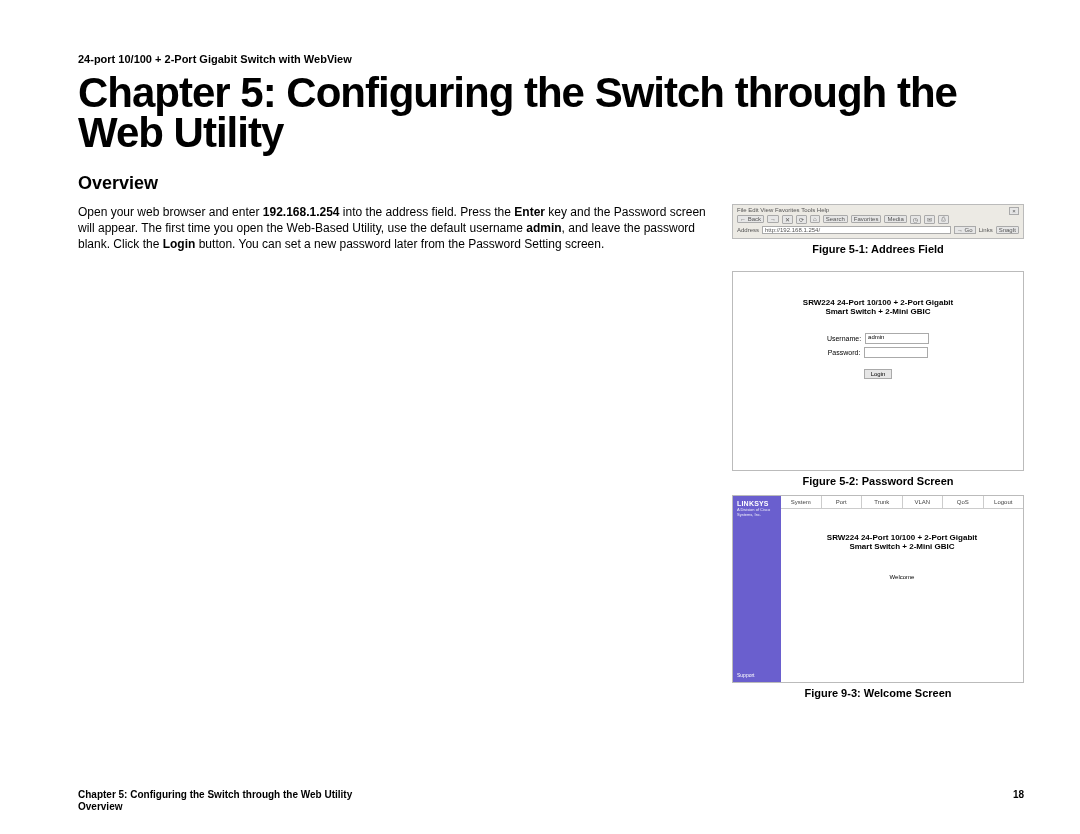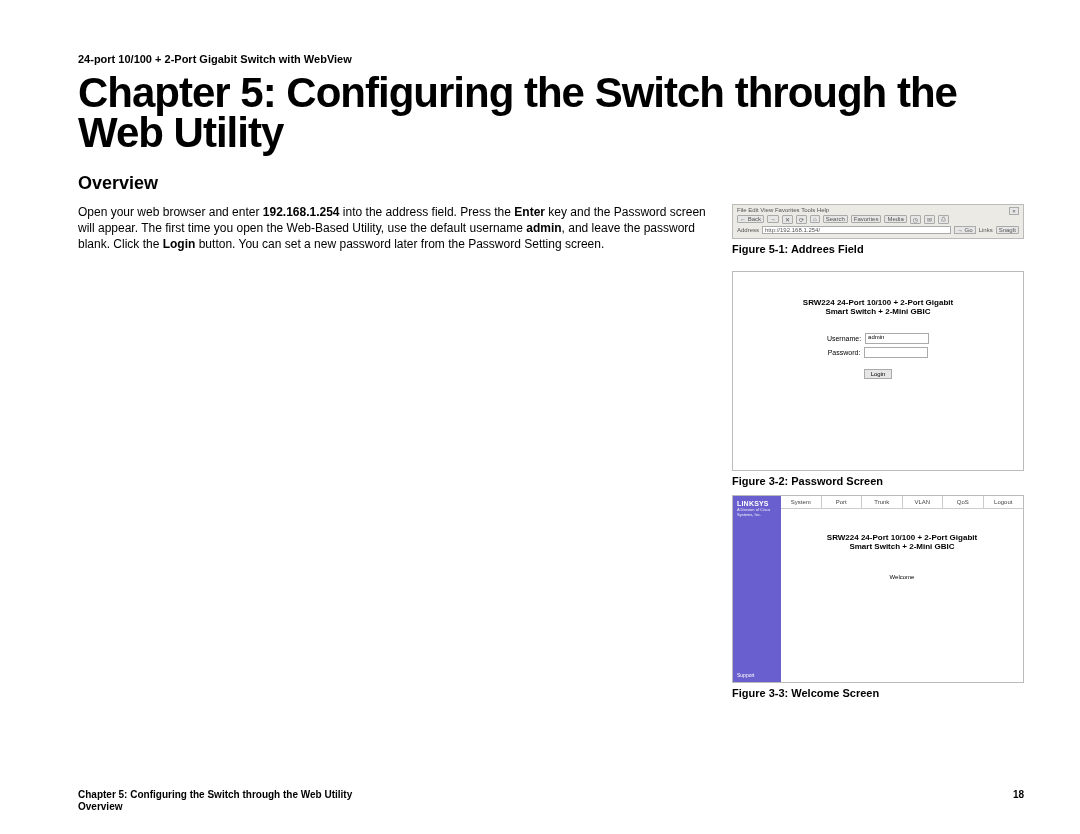--- a/index.html
+++ b/index.html
@@ -54,20 +54,21 @@
     margin: 0 0 60px 0;
   }
   .text-col b { font-weight: bold; }
   .fig-col {
     width: 292px;
   }
   .fig-caption {
     font-family: Arial, Helvetica, sans-serif;
     font-weight: bold;
     font-size: 11px;
+    text-align: center;
     margin: 4px 0 6px 0;
   }
   
   .fig1 {
     border: 1px solid #bbb;
     background: #eceae4;
     font-size: 6px;
     color: #555;
     padding: 2px 4px;
   }
@@ -187,21 +188,21 @@
         <div class="row">
           <span>Username:</span>
           <span class="inp">admin</span>
         </div>
         <div class="row">
           <span>Password:</span>
           <span class="inp"></span>
         </div>
         <span class="login">Login</span>
       </div>
-      <div class="fig-caption">Figure 3-2: Password Screen</div>
+      <div class="fig-caption">Figure 5-2: Password Screen</div>
 
       <div class="fig3">
         <div class="sidebar">
           <div>
             <div class="logo">LINKSYS</div>
             <div class="subl">A Division of Cisco Systems, Inc.</div>
           </div>
           <div class="support">Support</div>
         </div>
         <div class="main">
@@ -215,21 +216,21 @@
           </div>
           <div class="content">
             <div class="title">
               <span>SRW224 24-Port 10/100 + 2-Port Gigabit</span><br>
               <span>Smart Switch + 2-Mini GBIC</span>
             </div>
             <div class="welcome">Welcome</div>
           </div>
         </div>
       </div>
-      <div class="fig-caption">Figure 3-3: Welcome Screen</div>
+      <div class="fig-caption">Figure 9-3: Welcome Screen</div>
 
     </div>
   </div>
 
   <div class="footer">
     <div class="left">
       <div>Chapter 5: Configuring the Switch through the Web Utility</div>
       <div>Overview</div>
     </div>
     <div>18</div>

